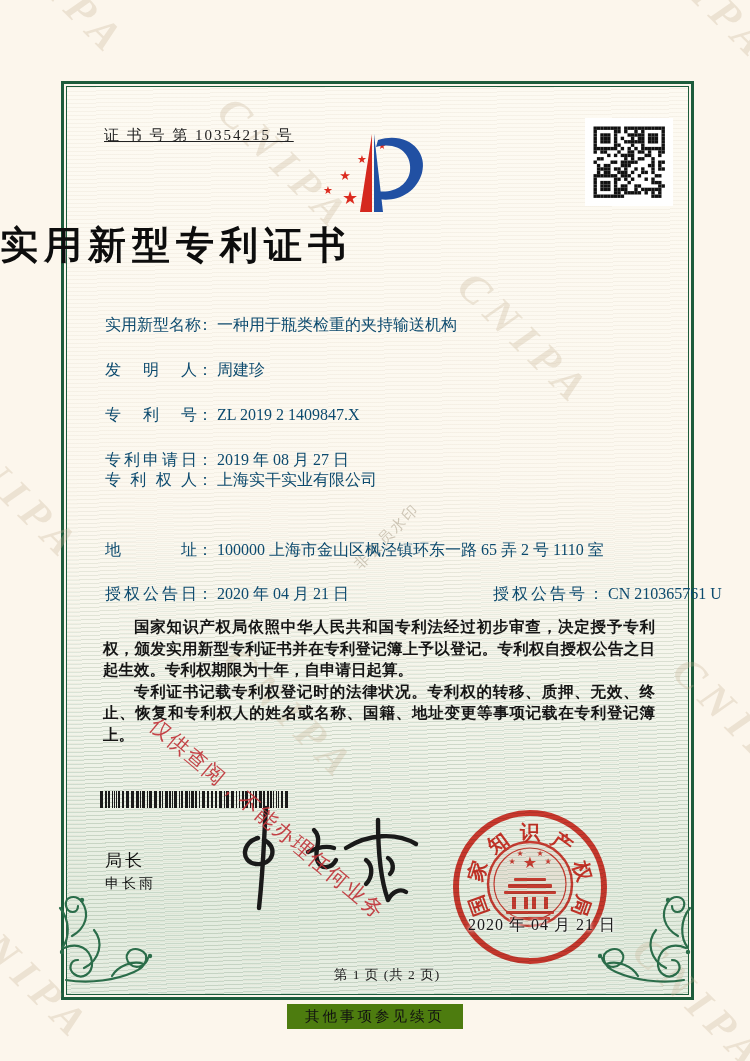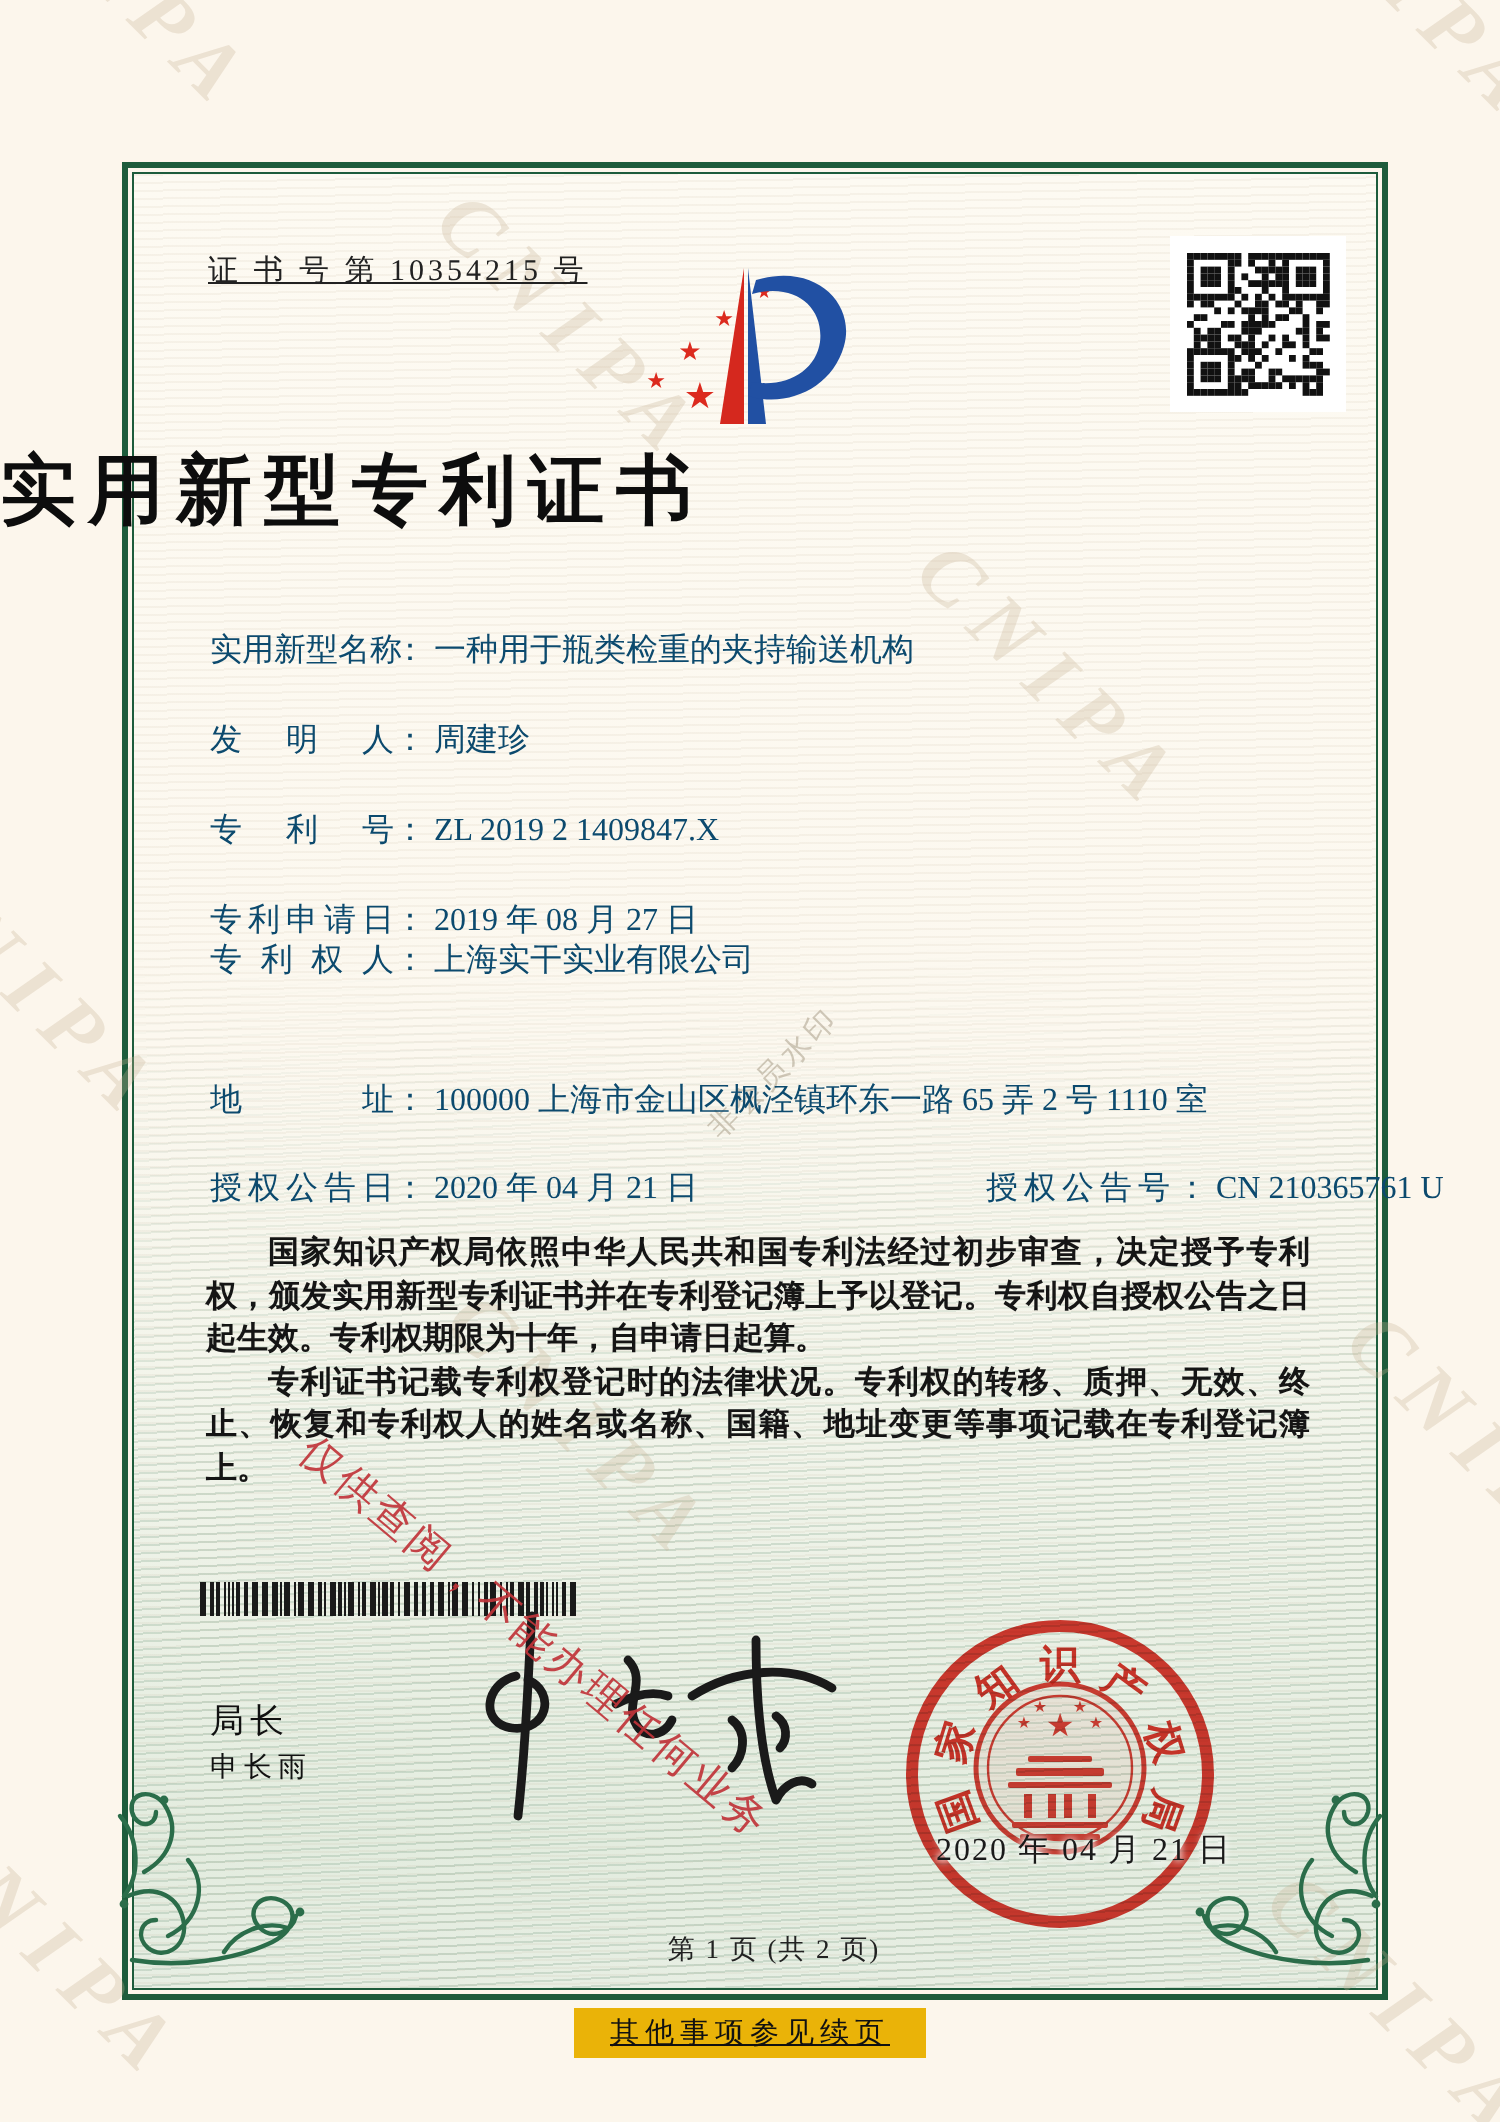--- a/index.html
+++ b/index.html
@@ -69,22 +69,22 @@
 
   .seal{left:449px;top:806px;width:162px;height:162px;z-index:3;mix-blend-mode:multiply;}
   .sealdate{left:468px;top:915px;font-size:16px;letter-spacing:1px;z-index:4;color:#1a1a1a;
             text-shadow:0 0 3px #fff,0 0 5px #fff;}
 
   .flourish{z-index:4;}
   .fl-bl{left:56px;top:872px;}
   .fl-br{left:574px;top:872px;transform:scaleX(-1);}
 
   .pageinfo{left:0;right:0;top:966px;text-align:center;font-size:13.5px;letter-spacing:1px;z-index:3;color:#222;padding-left:24px;}
-  .contnote{left:50%;top:1004px;transform:translateX(-50%);background:#eab308;
-            padding:3px 18px;font-size:14.5px;letter-spacing:3px;z-index:3;white-space:nowrap;text-decoration:underline;}
+  .contnote{left:50%;top:1004px;transform:translateX(-50%);background:#4d7c0f;
+            padding:3px 18px;font-size:14.5px;letter-spacing:3px;z-index:3;white-space:nowrap;}
 
   
   .wm-red{
     left:162px;top:712px;z-index:6;white-space:nowrap;
     transform:rotate(40deg);transform-origin:0 0;
     font-size:21px;letter-spacing:2px;color:rgba(192,52,58,0.92);font-weight:500;
   }
   .wm-member{
     left:350px;top:560px;z-index:2;white-space:nowrap;
     transform:rotate(-45deg);transform-origin:0 0;

